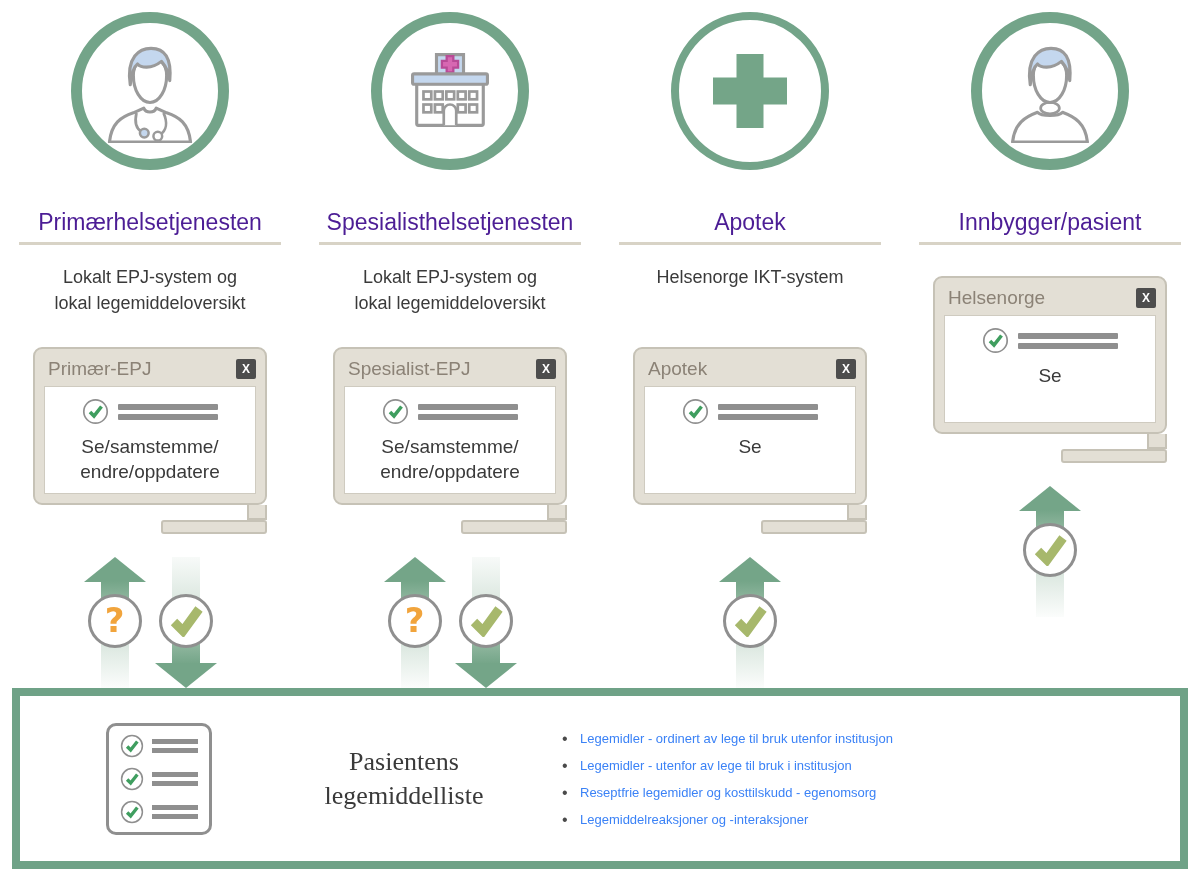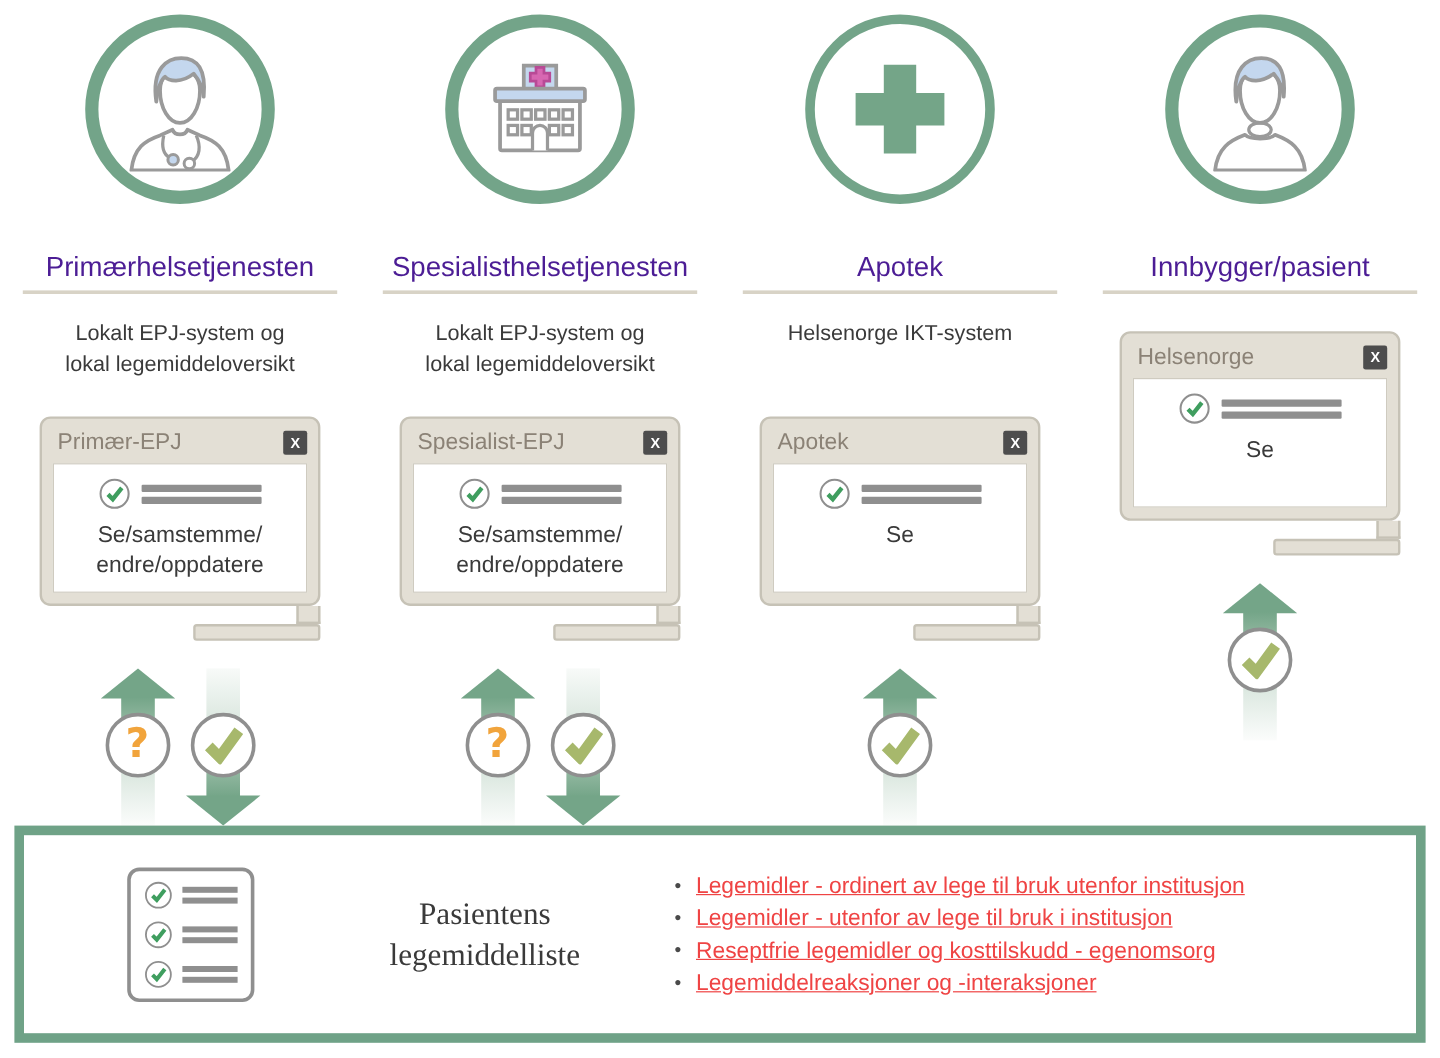--- a/index.html
+++ b/index.html
@@ -34,21 +34,21 @@
   .arrow.down .shaft{top:0;height:107px;background:linear-gradient(to top,#74A588 0%,#9fc0ab 28%,rgba(159,192,171,0.35) 62%,rgba(159,192,171,0.08) 100%);}
   .badge{position:absolute;top:37px;left:50%;transform:translateX(-50%);width:48px;height:48px;background:#fff;border:3px solid #8f8f8f;border-radius:50%;display:flex;align-items:center;justify-content:center;}
   .badge .q{font-size:34px;font-weight:700;color:#F1A43C;line-height:1;margin-top:-3px;font-family:"DejaVu Sans",sans-serif;}
   .bottom-box{margin:0 12px;height:181px;box-sizing:border-box;border:8px solid #6FA287;background:#fff;display:flex;align-items:center;}
   .doc-icon{flex:none;margin-left:86px;width:106px;height:112px;box-sizing:border-box;border:3px solid #8f8f8f;border-radius:10px;background:#fff;display:flex;flex-direction:column;justify-content:center;gap:9px;}
   .doc-row{display:flex;align-items:center;justify-content:center;gap:8px;}
   .doc-bars{display:flex;flex-direction:column;gap:4px;}
   .doc-bar{width:46px;height:5px;background:#8f8f8f;}
   .box-title{flex:none;width:300px;margin-left:42px;text-align:center;font-size:26px;line-height:34px;color:#3a3a3a;white-space:pre-line;font-family:Liberation Serif, serif;}
   .bullets{list-style:none;margin:0 0 0 8px;padding:0;}
-  .bullets li{position:relative;padding-left:18px;font-size:19px;line-height:27px;color:#ef4444;text-decoration:underline;}
+  .bullets li{position:relative;padding-left:18px;font-size:13px;line-height:27px;color:#3b82f6;}
   .bullets li::before{content:"\2022";position:absolute;left:0;top:0;color:#4a4a4a;font-size:16px;line-height:27px;}
 </style>
 </head>
 <body>
 
 <div class="diagram">
   <div class="cols">
 
     <section class="col">
       <div class="icon-circle">

